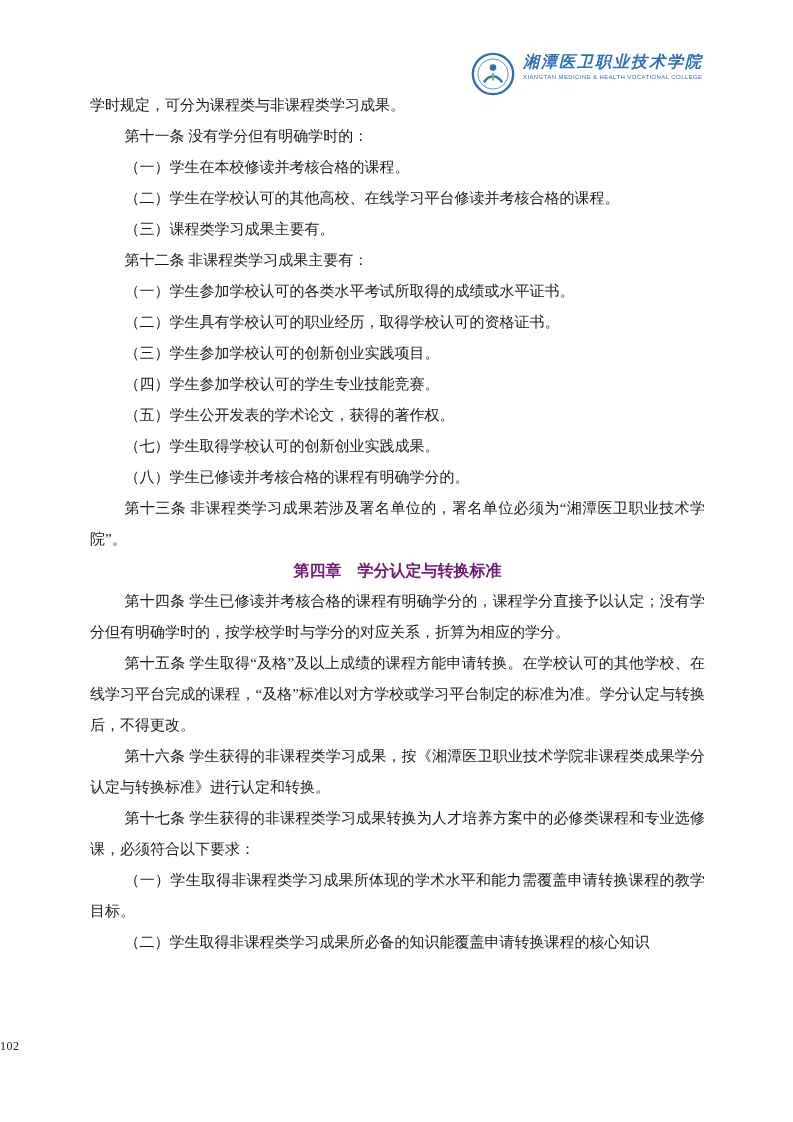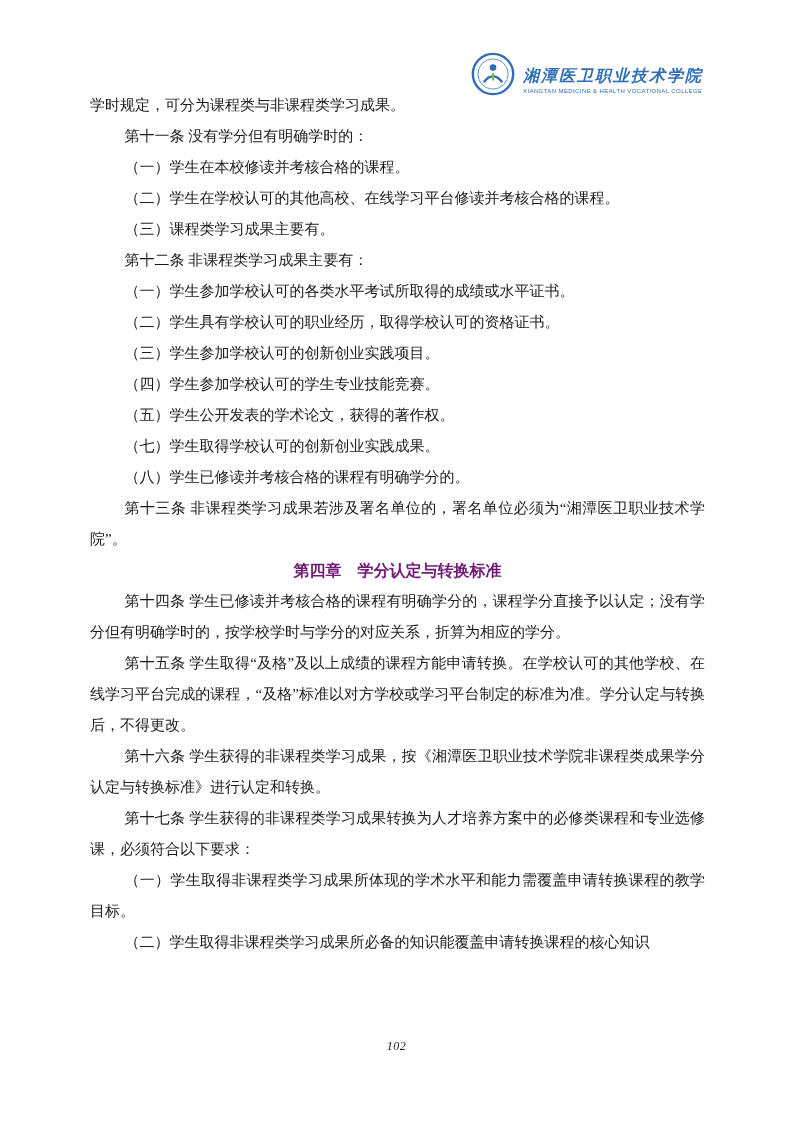--- a/index.html
+++ b/index.html
@@ -16,21 +16,21 @@
     font-family: "Liberation Serif", "DejaVu Serif", serif;
     color: #1a1a1a;
   }
 
   
   .header-logo {
     position: absolute;
     top: 52px;
     right: 90px;
     display: flex;
-    align-items: flex-end;
+    align-items: flex-start;
     gap: 8px;
   }
   .logo-emblem {
     width: 44px;
     height: 44px;
     flex: 0 0 auto;
   }
   .logo-text {
     display: flex;
     flex-direction: column;
@@ -80,22 +80,20 @@
     text-align: center;
     color: #701a75;
   }
 
   
   .footer {
     position: absolute;
     left: 0;
     right: 0;
     top: 1036px;
-    text-align: center;
-    font-style: italic;
   }
   .page-number {
     font-size: 12px;
     color: #1a1a1a;
     letter-spacing: 0.5px;
   }
 </style>
 </head>
 <body>
 

